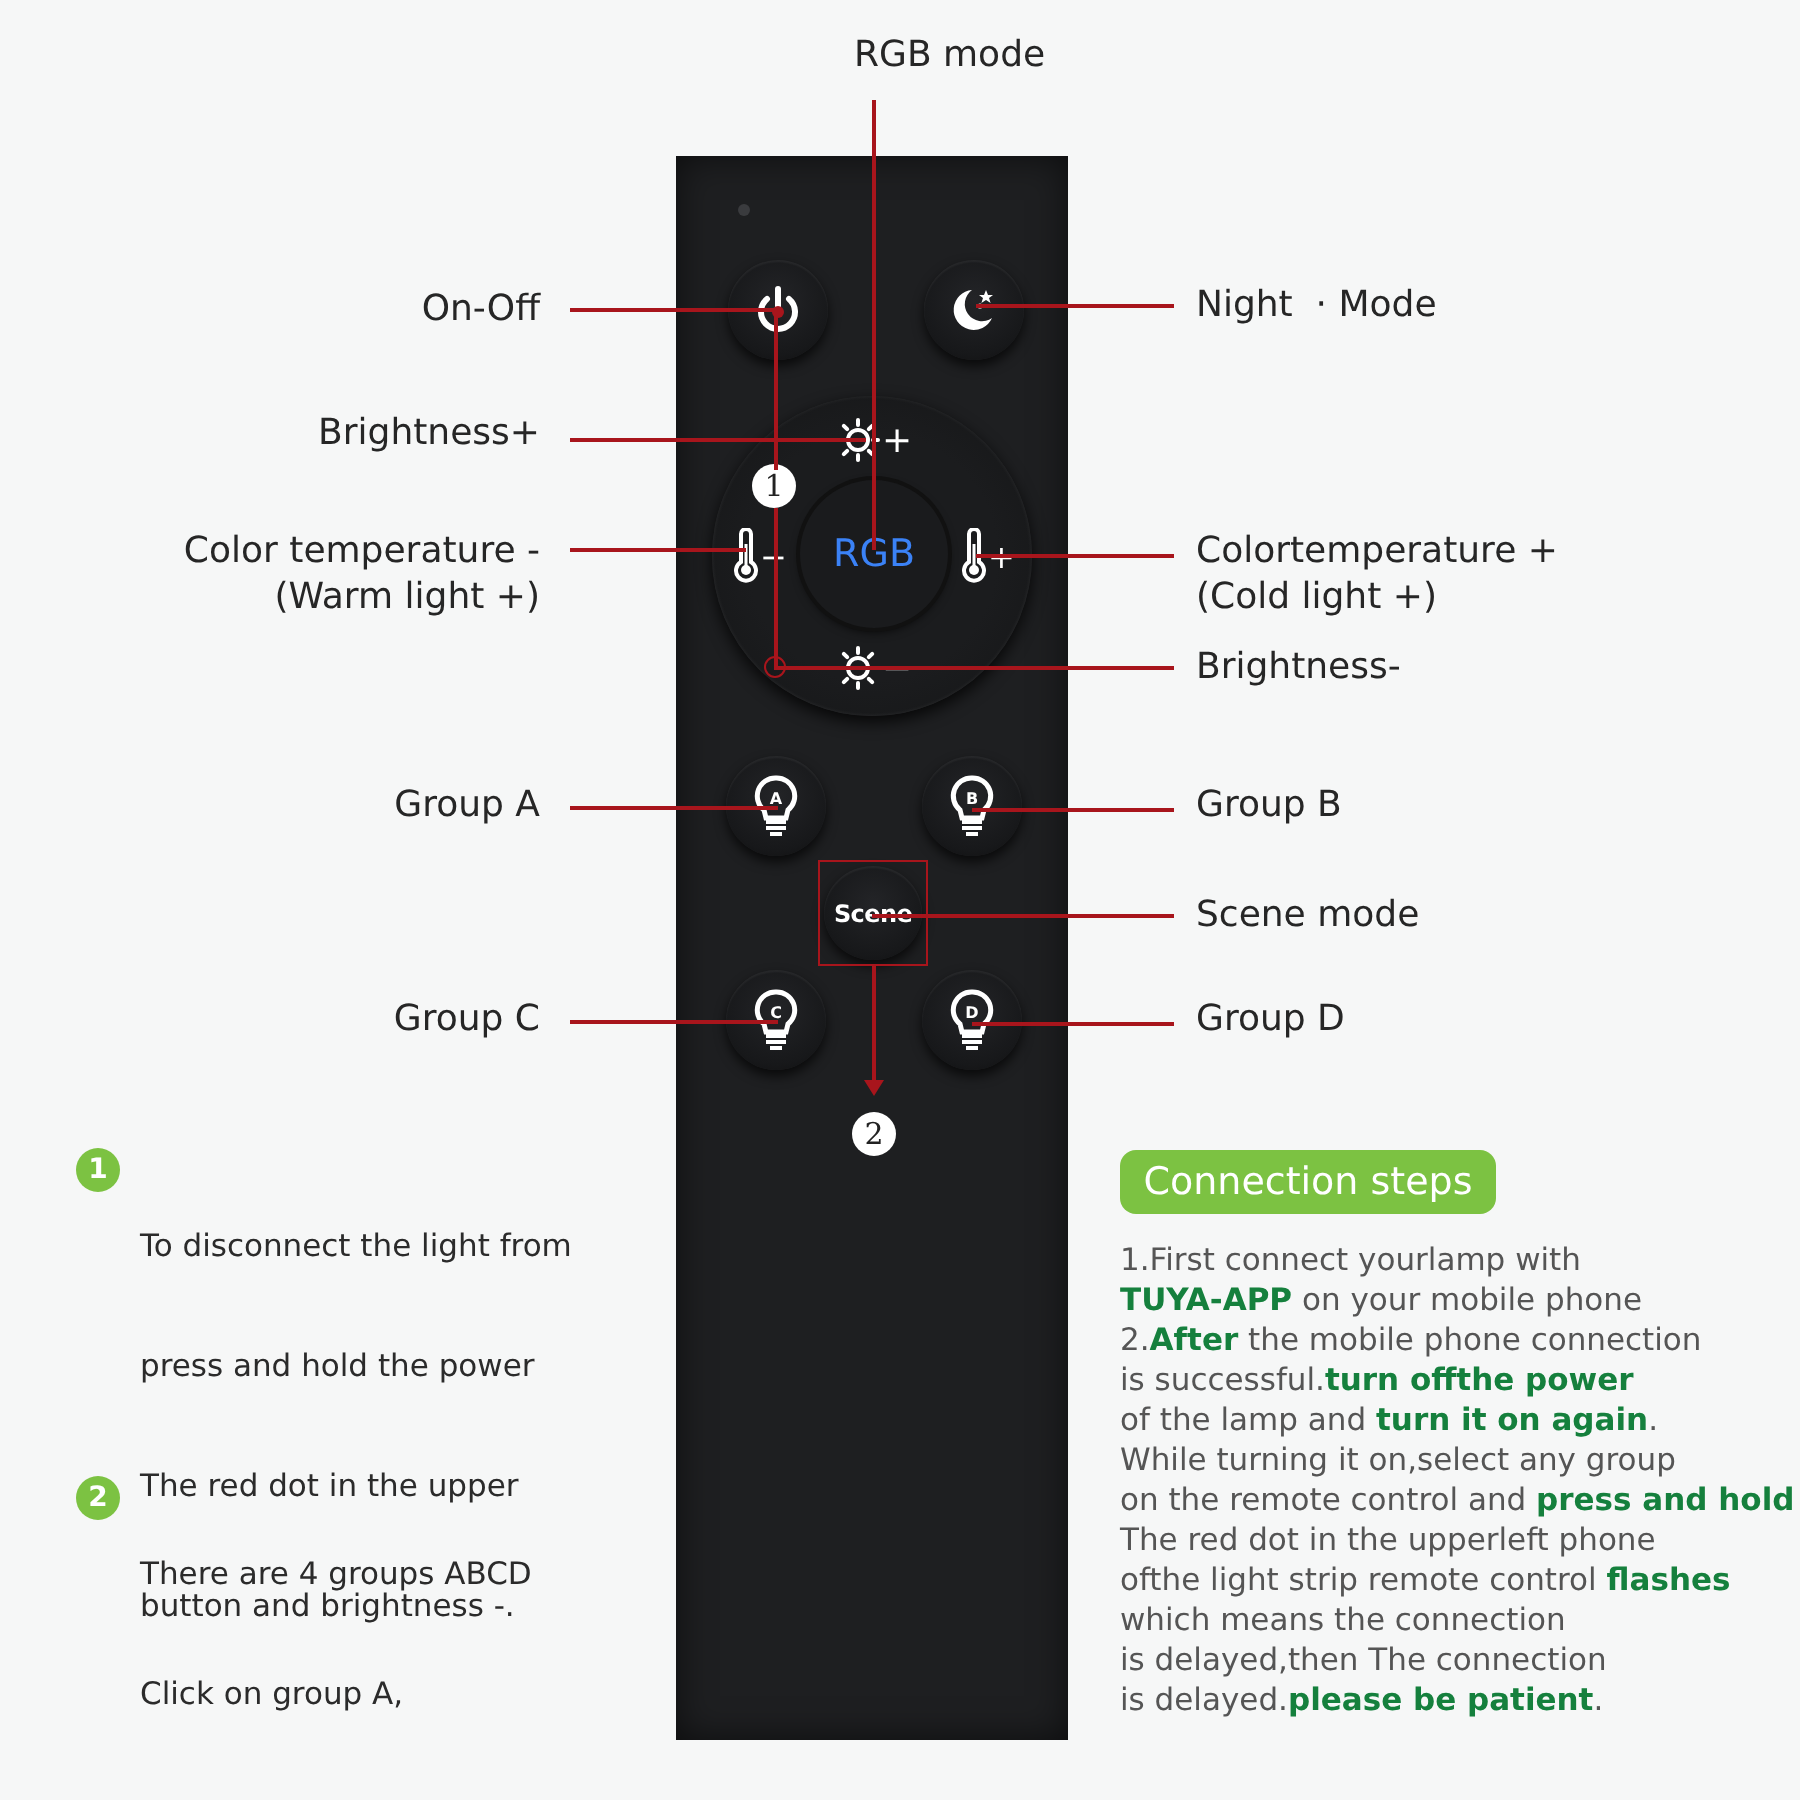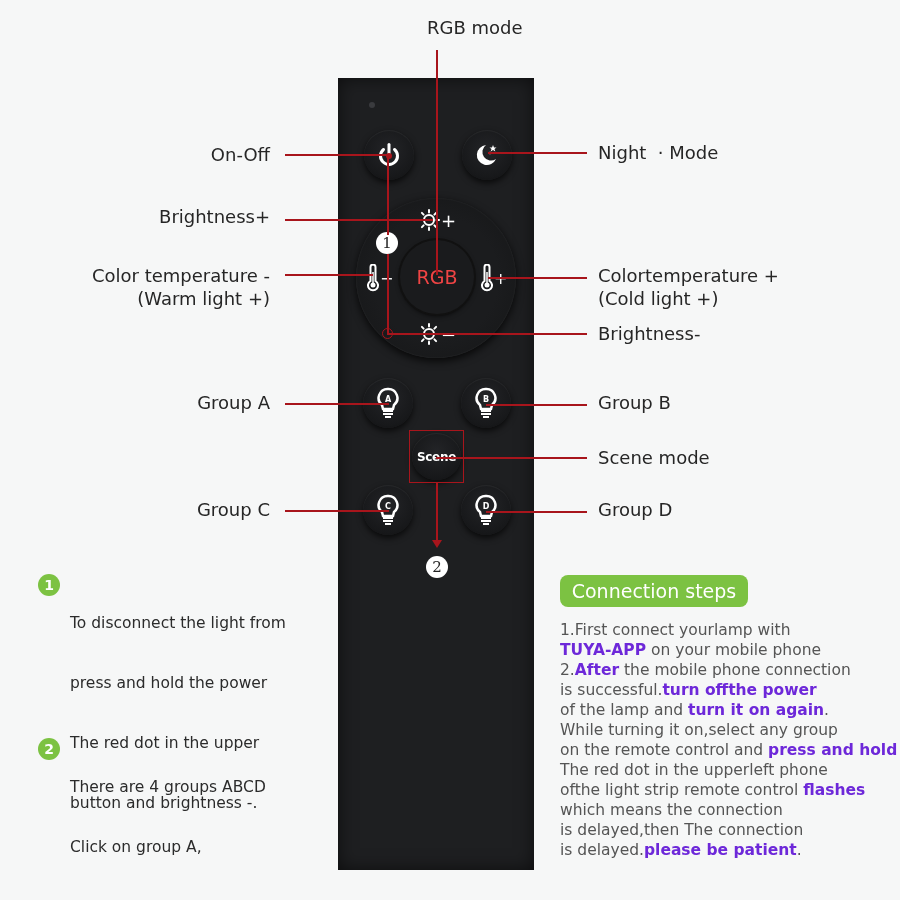--- a/index.html
+++ b/index.html
@@ -5,30 +5,30 @@
   html,body{margin:0;padding:0;}
   body{width:900px;height:900px;background:#f6f7f7;position:relative;overflow:hidden;font-family:"DejaVu Sans","Liberation Sans",sans-serif;color:#222;}
   .abs{position:absolute;}
   .lbl{position:absolute;font-size:18px;line-height:23px;color:#262626;white-space:nowrap;}
   .lbl.r{text-align:right;}
   .line{position:absolute;background:#a8151c;}
   .remote{position:absolute;left:338px;top:78px;width:196px;height:792px;background:#1e1f21;box-shadow:inset 0 0 18px rgba(0,0,0,.6);}
   .led{position:absolute;left:369px;top:102px;width:6px;height:6px;border-radius:50%;background:#3a3b3e;}
   .btn{position:absolute;border-radius:50%;background:radial-gradient(circle at 50% 40%,#232427 0%,#17181a 70%,#0d0d0e 100%);box-shadow:0 3px 6px rgba(0,0,0,.7), inset 0 1px 1px rgba(255,255,255,.06);display:flex;align-items:center;justify-content:center;}
   .ring{position:absolute;left:356px;top:198px;width:160px;height:160px;border-radius:50%;background:radial-gradient(circle,#1b1c1e 55%,#141516 100%);box-shadow:0 3px 8px rgba(0,0,0,.8), inset 0 0 2px rgba(255,255,255,.08);}
-  .center{position:absolute;left:400px;top:240px;width:74px;height:74px;border-radius:50%;background:#1a1b1d;box-shadow:0 0 0 2px #111, 0 2px 5px rgba(0,0,0,.7);display:flex;align-items:center;justify-content:center;color:#ef4444;font-size:19px;font-family:"DejaVu Sans",sans-serif;}
+  .center{position:absolute;left:400px;top:240px;width:74px;height:74px;border-radius:50%;background:#1a1b1d;box-shadow:0 0 0 2px #111, 0 2px 5px rgba(0,0,0,.7);display:flex;align-items:center;justify-content:center;color:#3b82f6;font-size:19px;font-family:"DejaVu Sans",sans-serif;}
   .icon-w{position:absolute;color:#fff;}
   .badge-n{position:absolute;width:22px;height:22px;border-radius:50%;background:#fff;color:#222;font-size:15px;line-height:22px;text-align:center;font-family:"DejaVu Serif",serif;}
   .gbadge{display:inline-block;width:22px;height:22px;border-radius:50%;background:#7cc242;color:#fff;font-size:14px;line-height:22px;text-align:center;font-weight:bold;}
   .note{position:absolute;font-size:15.5px;line-height:20px;color:#2b2b2b;}
   .note .txt{position:absolute;left:32px;top:0;white-space:pre;}
   .pill{position:absolute;left:560px;top:575px;width:188px;height:32px;border-radius:8px;background:#7cc242;color:#fff;font-size:19px;line-height:32px;text-align:center;}
   .steps{position:absolute;left:560px;top:620px;font-size:15.5px;line-height:20px;color:#555;}
   .steps div{white-space:nowrap;}
-  .steps b{color:#6d28d9;font-weight:bold;}
+  .steps b{color:#15803d;font-weight:bold;}
   .scene-box{position:absolute;left:409px;top:430px;width:55px;height:53px;border:1px solid #a8151c;box-sizing:border-box;}
 </style>
 </head>
 <body>
 
 <div class="lbl" style="left:388px;top:16px;margin-left:39px;">RGB mode</div>
 
 <div class="remote"></div>
 <div class="led"></div>
 

